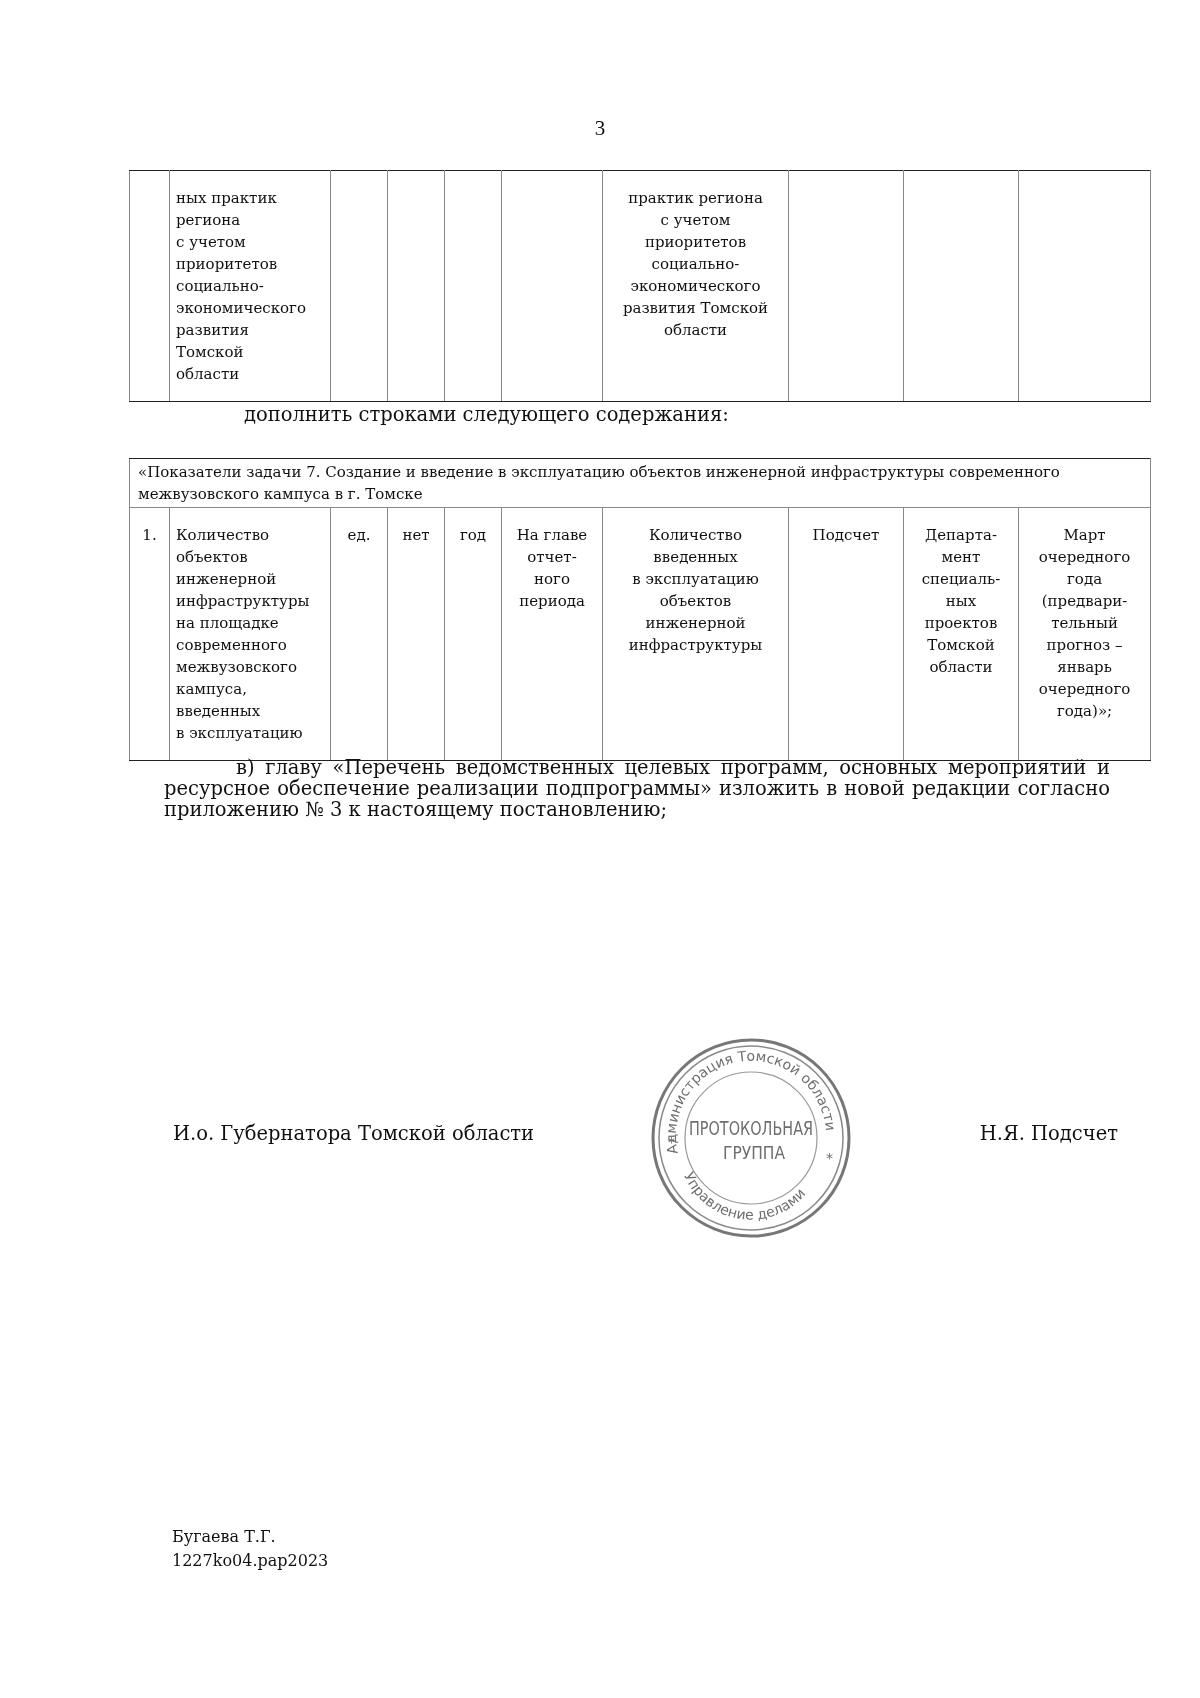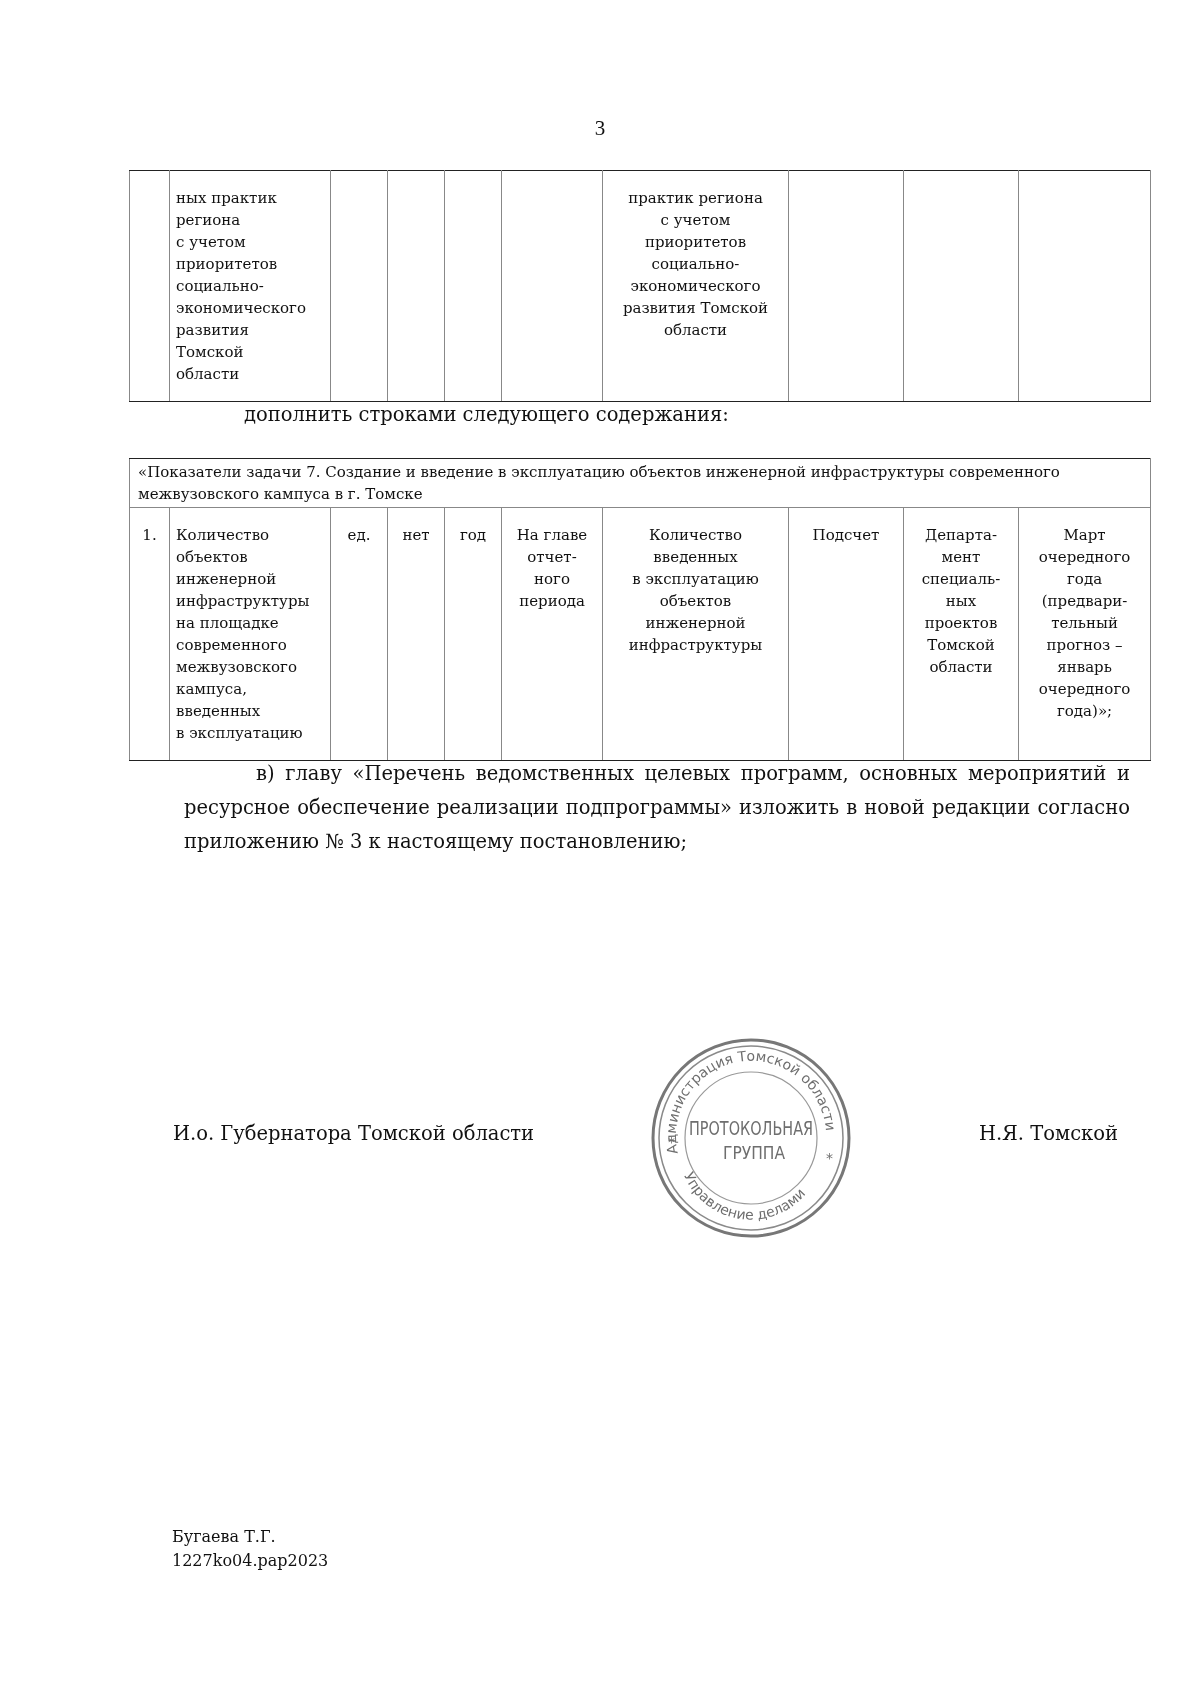--- a/index.html
+++ b/index.html
@@ -22,22 +22,22 @@
   table.doc { border: 1.5px solid #222; }
   table.doc tr:first-child td { border-top: 1.5px solid #222; }
   table.doc tr:last-child td { border-bottom: 1.5px solid #222; }
   .t1 { top: 170px; }
   .t2 { top: 458px; }
   .center { text-align: center; }
   .left { text-align: left; }
   .cell-lines span { display: block; }
   .caption-cell { padding: 2px 8px !important; }
   .para {
-    position: absolute; left: 184px; width: 946px;
-    font-family: "DejaVu Serif", serif; font-size: 19.5px; line-height: 34px;
+    position: absolute; left: 164px; width: 946px;
+    font-family: "DejaVu Serif", serif; font-size: 19.5px; line-height: 21px;
     text-align: justify;
   }
   .para p { margin: 0; text-indent: 72px; text-align: justify; }
   .addrows {
     position: absolute; top: 403px; left: 244px;
     font-size: 19.5px; font-family: "DejaVu Serif", serif; text-align: center;
   }
   .sig-left {
     position: absolute; top: 1122px; left: 173px;
     font-size: 19.5px; font-family: "DejaVu Serif", serif;
@@ -179,21 +179,21 @@
     </td>
   </tr>
 </tbody>
   </table>
 
 <div class="para" style="top:757px;">
   <p>в) главу «Перечень ведомственных целевых программ, основных мероприятий и ресурсное обеспечение реализации подпрограммы» изложить в новой редакции согласно приложению № 3 к настоящему постановлению;</p>
 </div>
 
 <div class="sig-left">И.о. Губернатора Томской области</div>
-<div class="sig-right">Н.Я. Томской</div>
+<div class="sig-right">Н.Я. Подсчет</div>
 
 <div class="stamp">
   <svg width="206" height="206" viewBox="0 0 206 206">
     <defs>
       <path id="arcTop" d="M 30 118 A 75 75 0 1 1 178 100"></path>
       <path id="arcBottom" d="M 36 140 A 72 72 0 0 0 172 132"></path>
     </defs>
     <circle cx="103" cy="103" r="98" fill="none" stroke="#777" stroke-width="3"></circle>
     <circle cx="103" cy="103" r="92" fill="none" stroke="#8a8a8a" stroke-width="1.5"></circle>
     <circle cx="103" cy="103" r="66" fill="none" stroke="#999" stroke-width="1.2"></circle>

